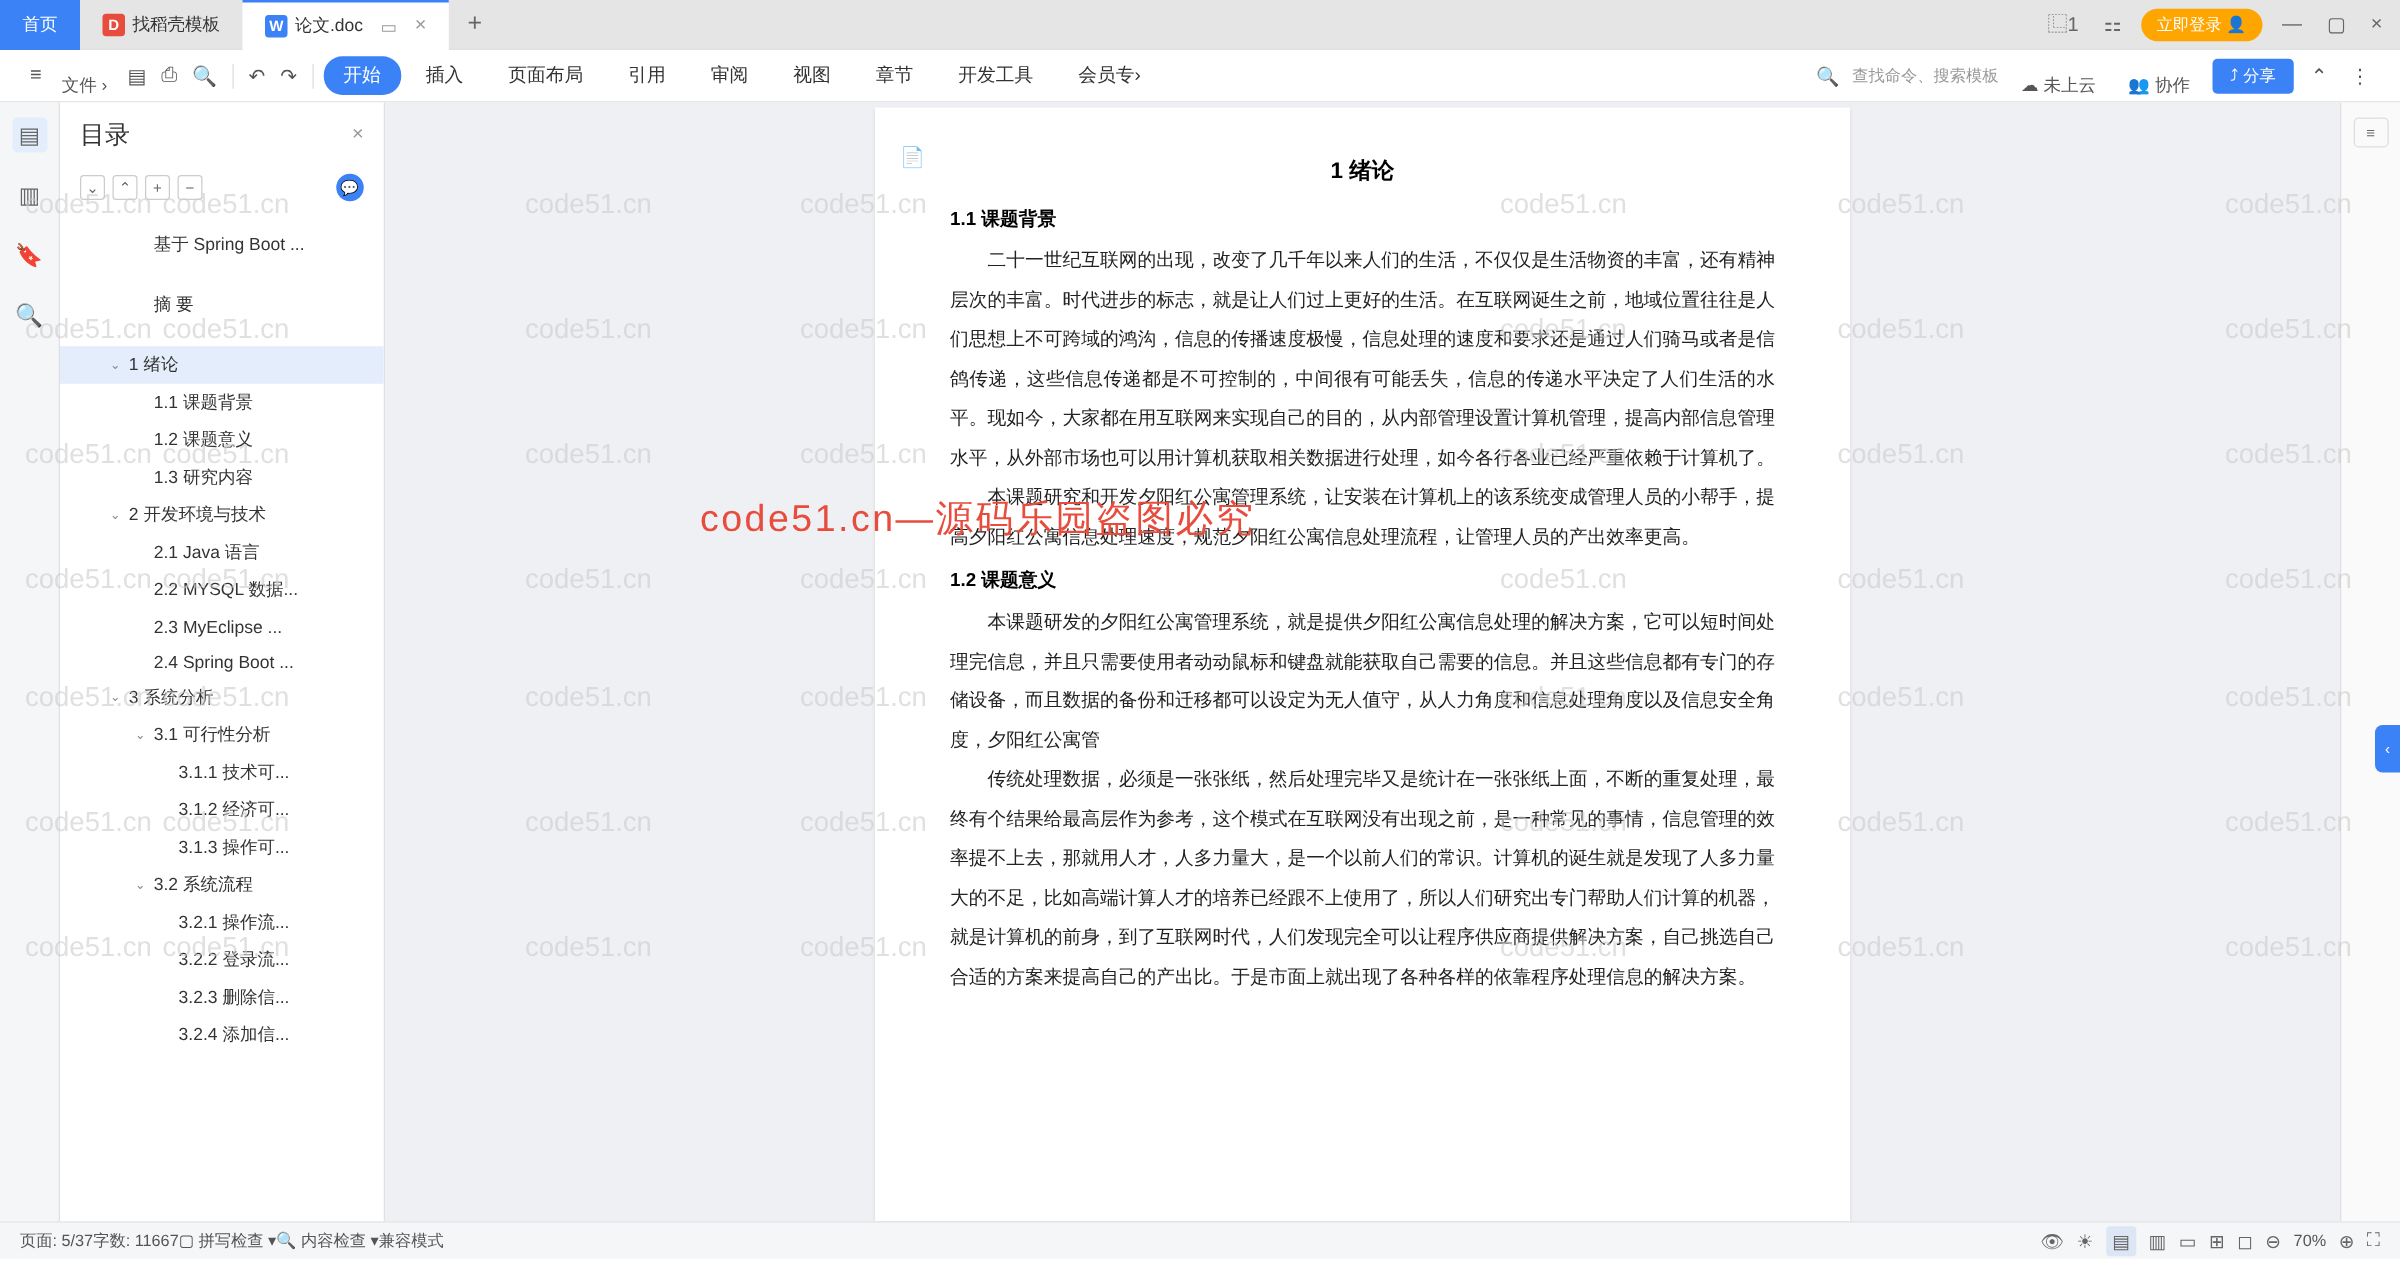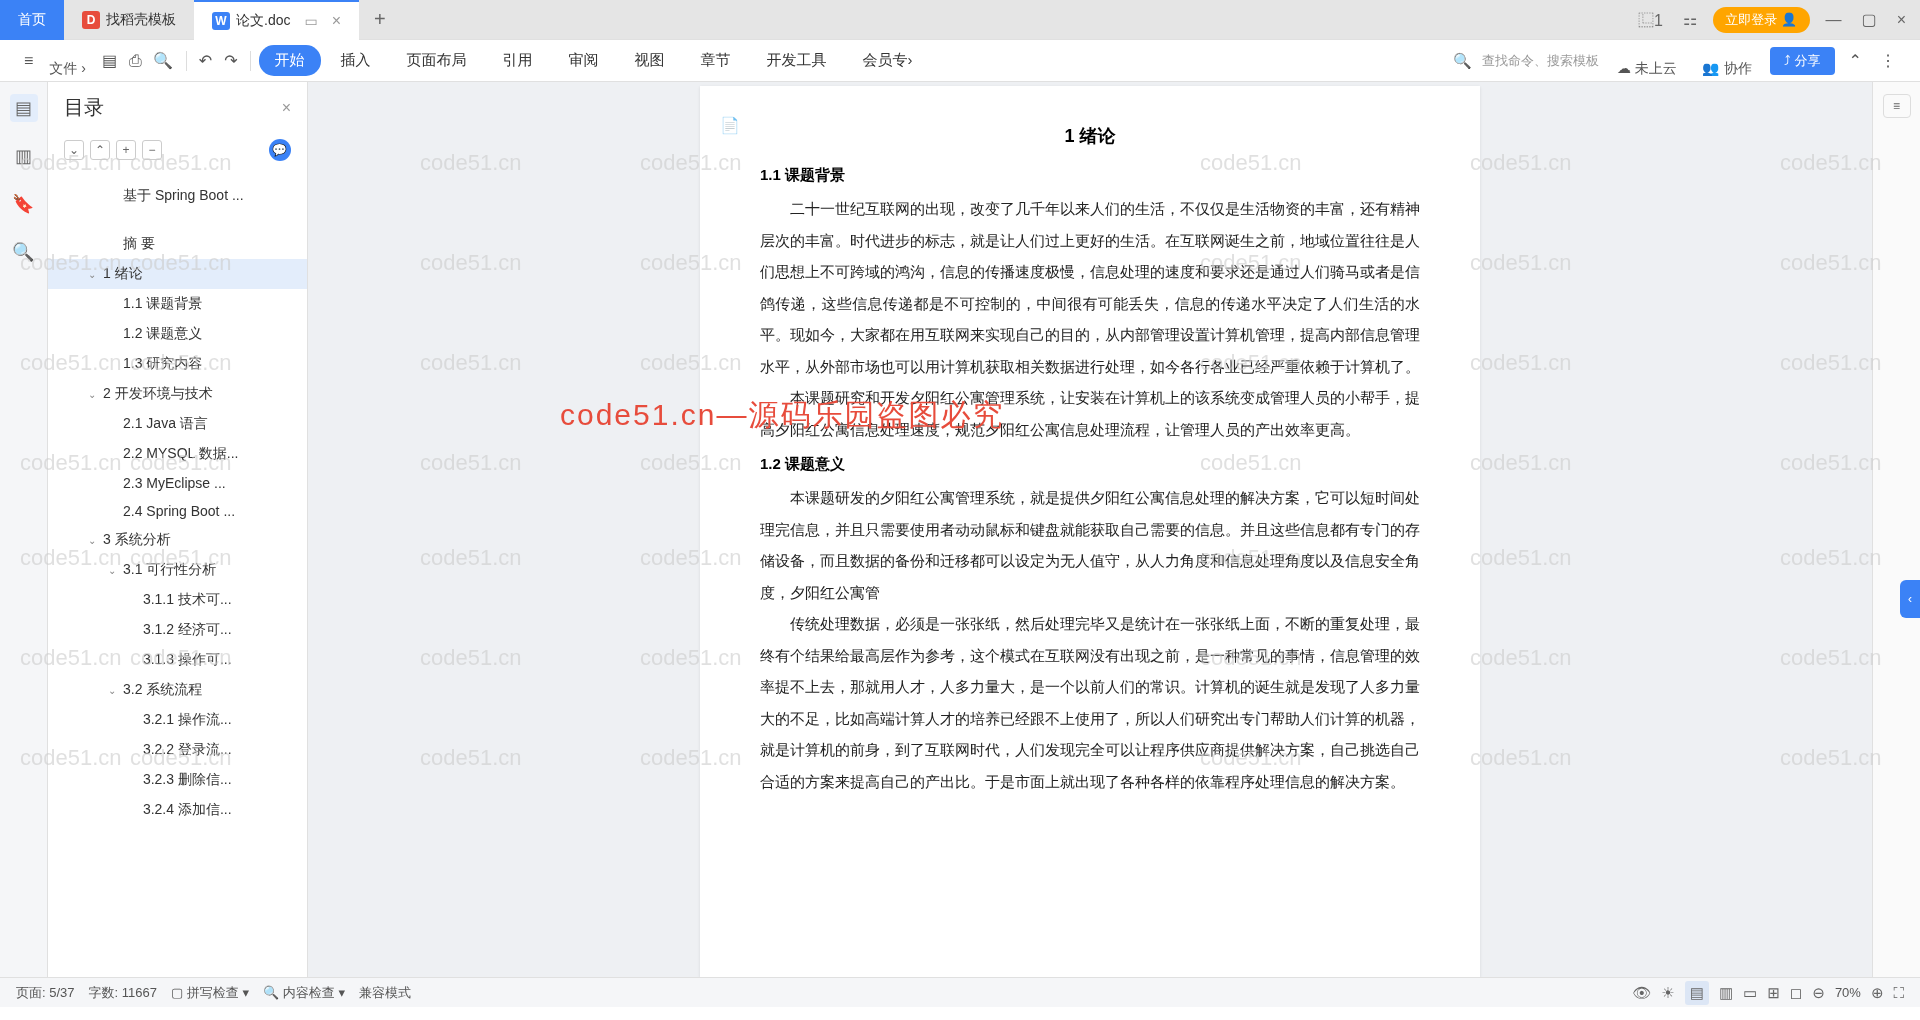--- a/index.html
+++ b/index.html
@@ -43,21 +43,21 @@
 .doc-area { flex: 1; background: #eef0f3; display: flex; justify-content: center; overflow-y: auto; position: relative; }
 .page { width: 780px; background: #fff; margin-top: 4px; padding: 30px 60px; box-shadow: 0 1px 3px rgba(0,0,0,0.1); position: relative; }
 .doc-icon { position: absolute; top: 30px; left: 20px; color: #3b82f6; font-size: 16px; }
 .chapter-title { text-align: center; font-size: 18px; font-weight: bold; margin: 8px 0 18px; position: relative;}
 .section-title { font-size: 15px; font-weight: bold; margin: 10px 0 8px; }
 .para { font-size: 15px; line-height: 2.1; text-indent: 2em; text-align: justify; color: #222; }
 .watermark { position: absolute; color: #ccc; font-size: 22px; font-weight: 300; pointer-events: none; z-index: 100; opacity: 0.6;}
 .watermark-red { position: absolute; color: #e74c3c; font-size: 30px; font-weight: 400; pointer-events: none; z-index: 101; letter-spacing: 2px; text-align: right; }
 .right-panel { width: 48px; border-left: 1px solid #e0e0e0; background: #fafafa; padding-top: 12px; display: flex; flex-direction: column; align-items: center; }
 .right-panel-btn { width: 28px; height: 24px; border: 1px solid #ddd; border-radius: 4px; display: flex; align-items: center; justify-content: center; color: #666; font-size: 12px; cursor: pointer; }
-.status-bar { height: 30px; background: #f5f6f8; border-top: 1px solid #e0e0e0; display: flex; align-items: center; padding: 0 16px; font-size: 13px; color: #555; gap: 14px; }
+.status-bar { height: 30px; background: #f5f6f8; border-top: 1px solid #e0e0e0; display: flex; align-items: center; padding: 0 16px; font-size: 13px; color: #555; gap: 0; }
 .status-right { margin-left: auto; display: flex; align-items: center; gap: 10px; }
 .status-icon { color: #666; cursor: pointer; font-size: 15px; }
 .feedback-tab { position: absolute; right: 0; top: 580px; background: #3b82f6; color: #fff; width: 20px; height: 38px; border-radius: 6px 0 0 6px; display: flex; align-items: center; justify-content: center; font-size: 12px; z-index: 200;}
 .indent-1 { padding-left: 40px; }
 .indent-2 { padding-left: 60px; }
 .indent-3 { padding-left: 80px; }
 .truncate { width: 100%; display: block;}
 </style>
 </head>
 <body>
@@ -136,21 +136,21 @@
       <div class="toc-tool">⌃</div>
       <div class="toc-tool">+</div>
       <div class="toc-tool">−</div>
       <div class="toc-chat">💬</div>
     </div>
     <div class="toc-list" id="toc-list">
         <div class="toc-item indent-2" style="margin-bottom: 18px;">
           <span class="toc-chevron"></span>
           <span class="truncate">基于 Spring Boot ...</span>
         </div>
-        <div class="toc-item indent-2" style="">
+        <div class="toc-item indent-2" style="margin-bottom: 18px;">
           <span class="toc-chevron"></span>
           <span class="truncate">摘   要</span>
         </div>
         <div class="toc-item indent-1 selected">
           <span class="toc-chevron">⌄</span>
           <span class="truncate">1  绪论</span>
         </div>
         <div class="toc-item indent-2">
           <span class="toc-chevron"></span>
           <span class="truncate">1.1 课题背景</span>

